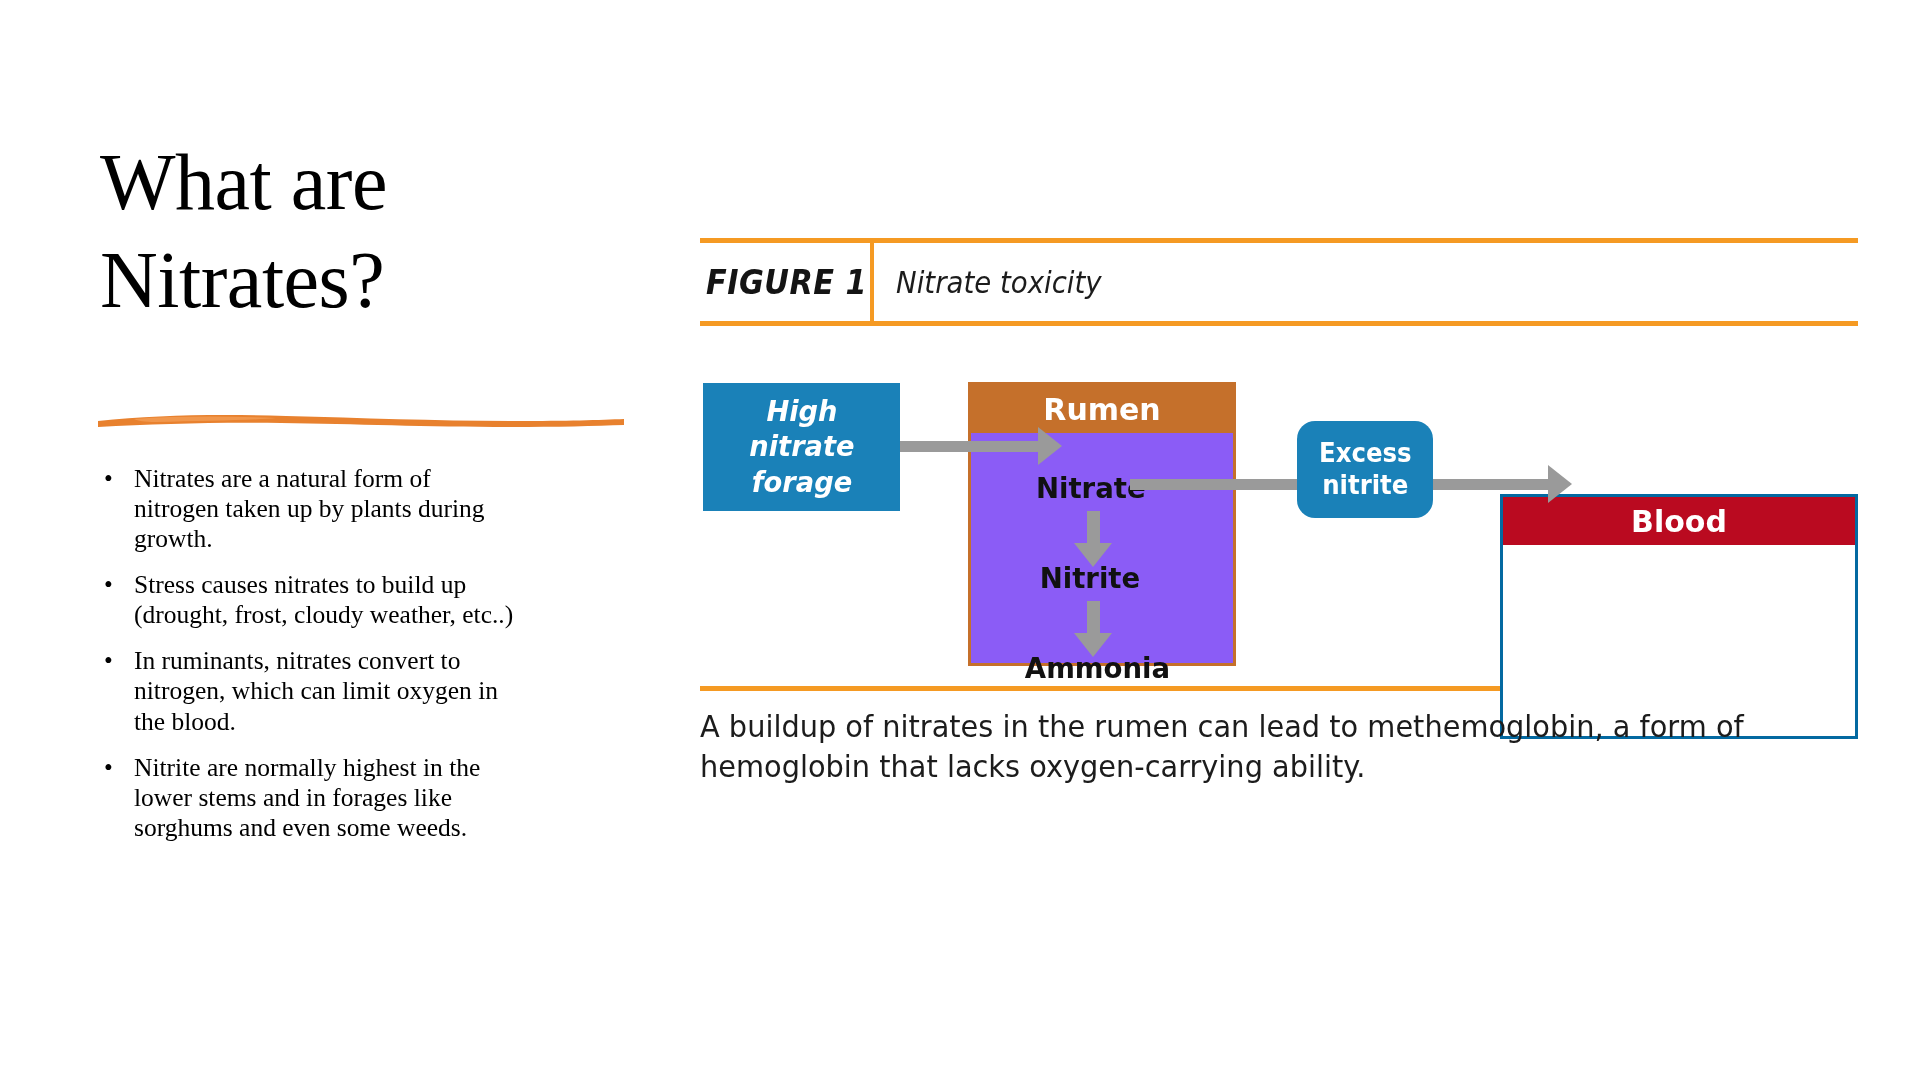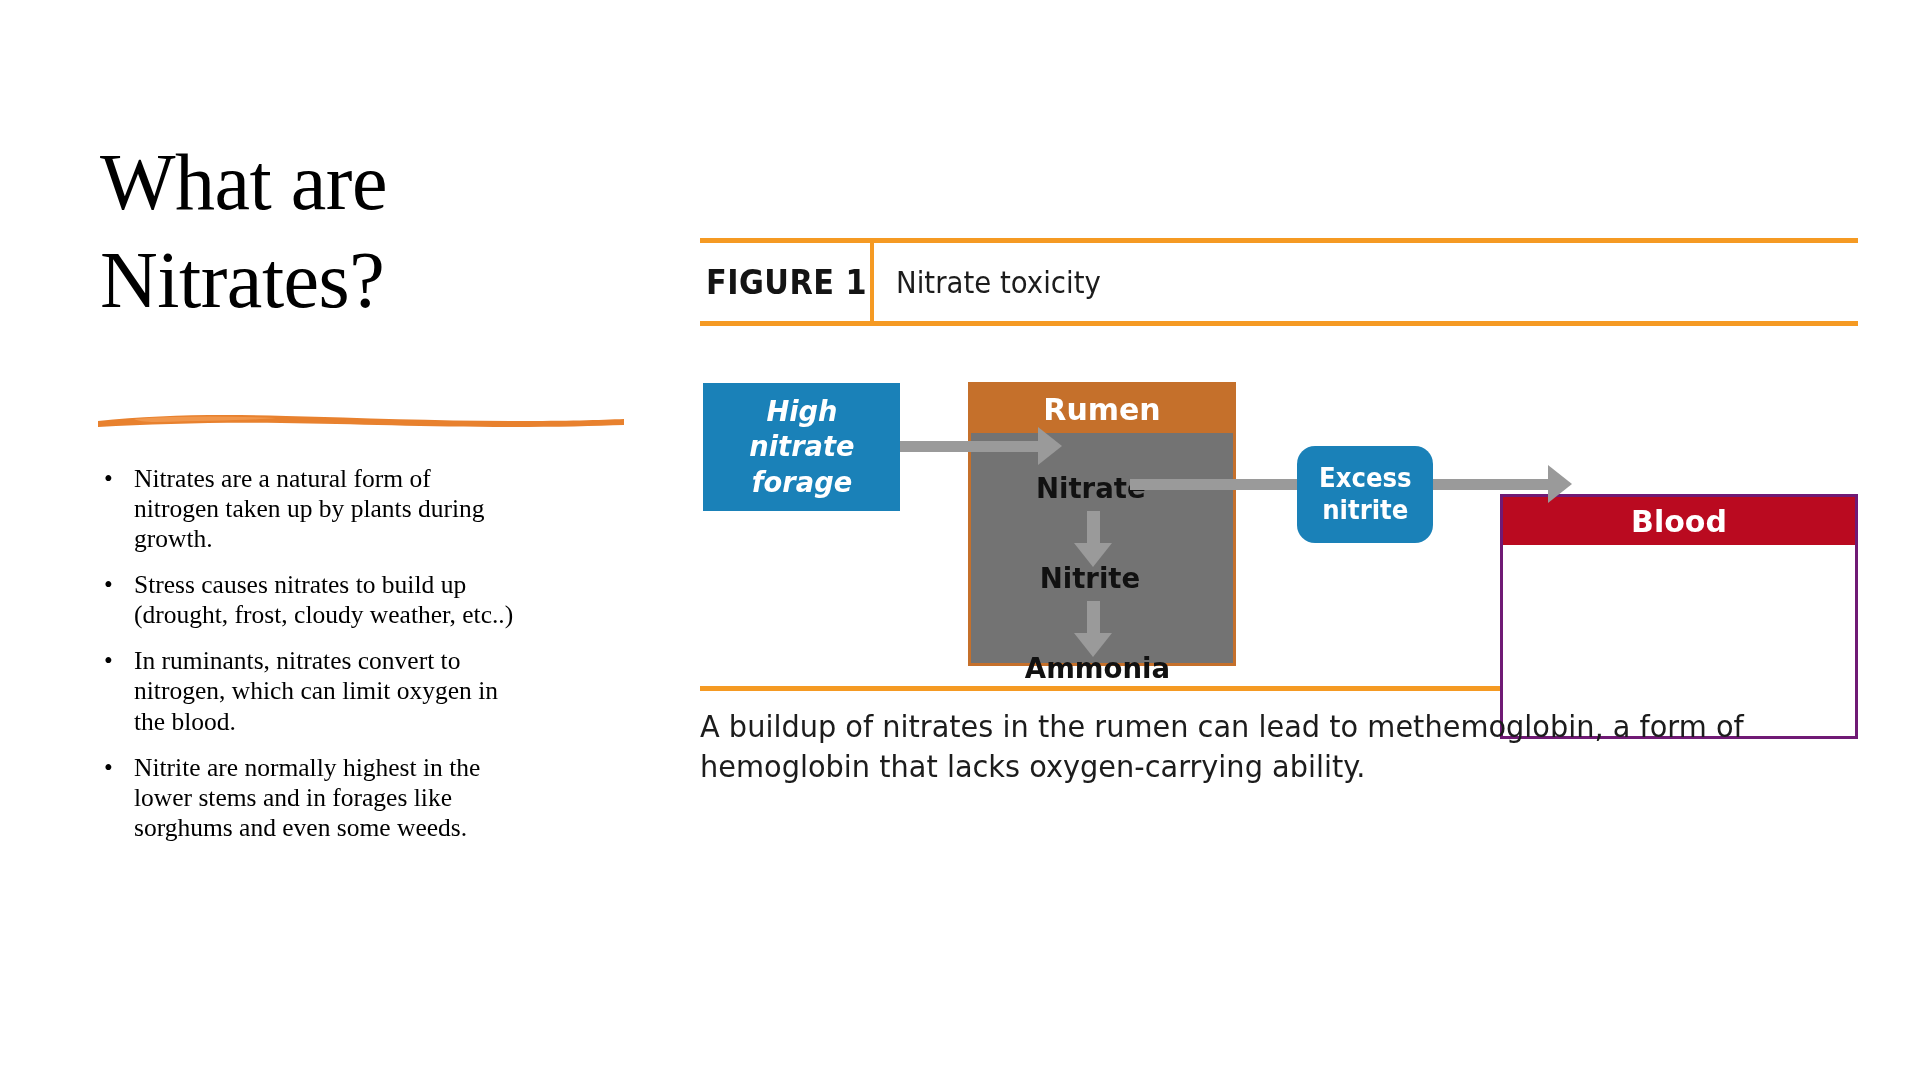--- a/index.html
+++ b/index.html
@@ -80,20 +80,21 @@
     width: 1158px;
   }
   .fig-rule {
     width: 100%;
     height: 5px;
     background: #F59A23;
   }
   .fig-head {
     position: relative;
     height: 78px;
+    font-style: italic;
   }
   .fig-head-divider {
     position: absolute;
     left: 170px;
     top: 0;
     width: 4px;
     height: 78px;
     background: #F59A23;
   }
   .fig-number {
@@ -150,21 +151,21 @@
 
   
   .panel-rumen {
     position: absolute;
     left: 268px;
     top: 56px;
     width: 268px;
     height: 284px;
     border: 3px solid #C5702B;
     box-sizing: border-box;
-    background: #737373;
+    background: #8b5cf6;
   }
   .panel-rumen .panel-header {
     height: 48px;
     background: #C5702B;
     color: #ffffff;
     font-family: "DejaVu Sans", sans-serif;
     font-weight: bold;
     font-size: 30px;
     display: flex;
     align-items: center;
@@ -176,21 +177,21 @@
     height: 230px;
   }
 
   
   .panel-blood {
     position: absolute;
     left: 800px;
     top: 168px;
     width: 358px;
     height: 245px;
-    border: 3px solid #701a75;
+    border: 3px solid #0369a1;
     box-sizing: border-box;
     background: #ffffff;
   }
   .panel-blood .panel-header {
     height: 48px;
     background: #BA0A20;
     color: #ffffff;
     font-family: "DejaVu Sans", sans-serif;
     font-weight: bold;
     font-size: 30px;
@@ -210,21 +211,21 @@
     font-size: 29px;
     color: #111111;
     white-space: nowrap;
     transform: scaleX(0.95);
   }
 
   
   .box-excess {
     position: absolute;
     left: 597px;
-    top: 120px;
+    top: 95px;
     width: 136px;
     height: 97px;
     background: #1A81B8;
     border-radius: 18px;
     display: flex;
     align-items: center;
     justify-content: center;
     z-index: 3;
   }
   .box-excess-label {

